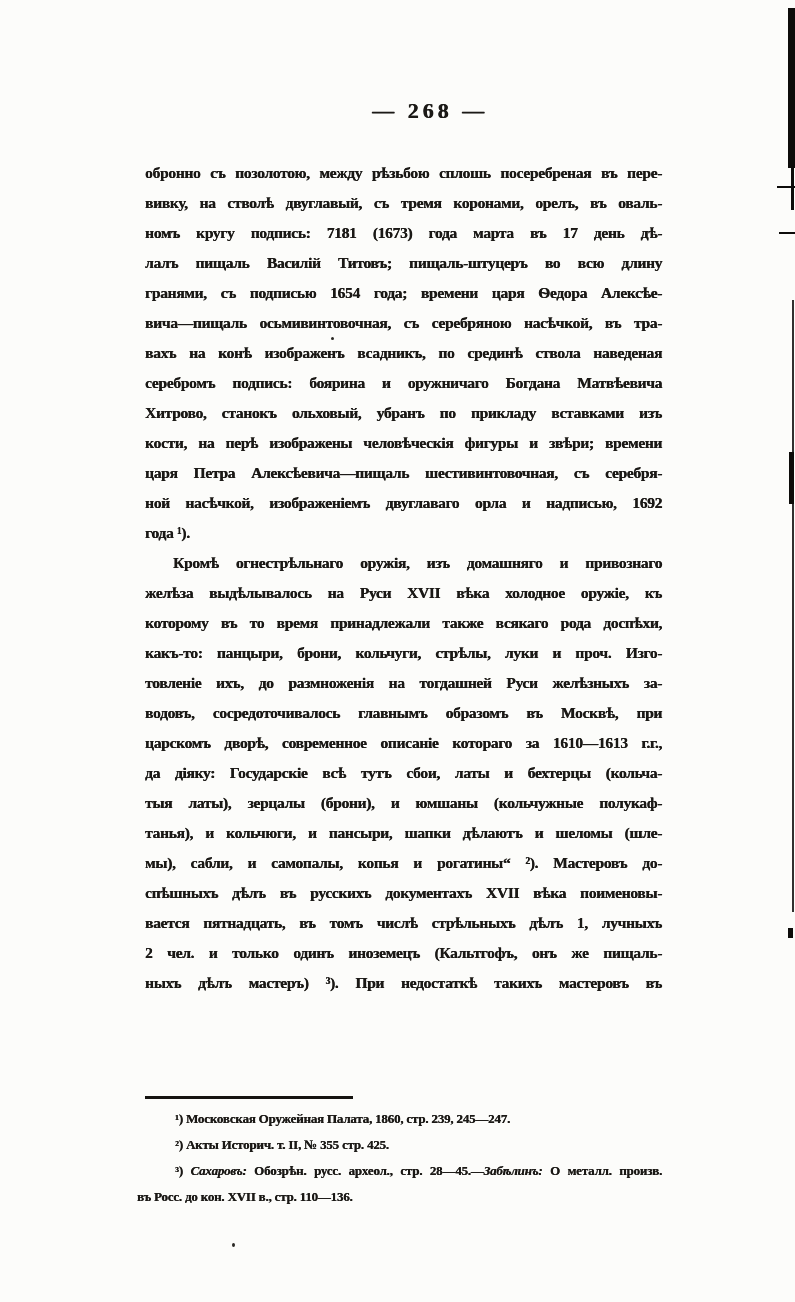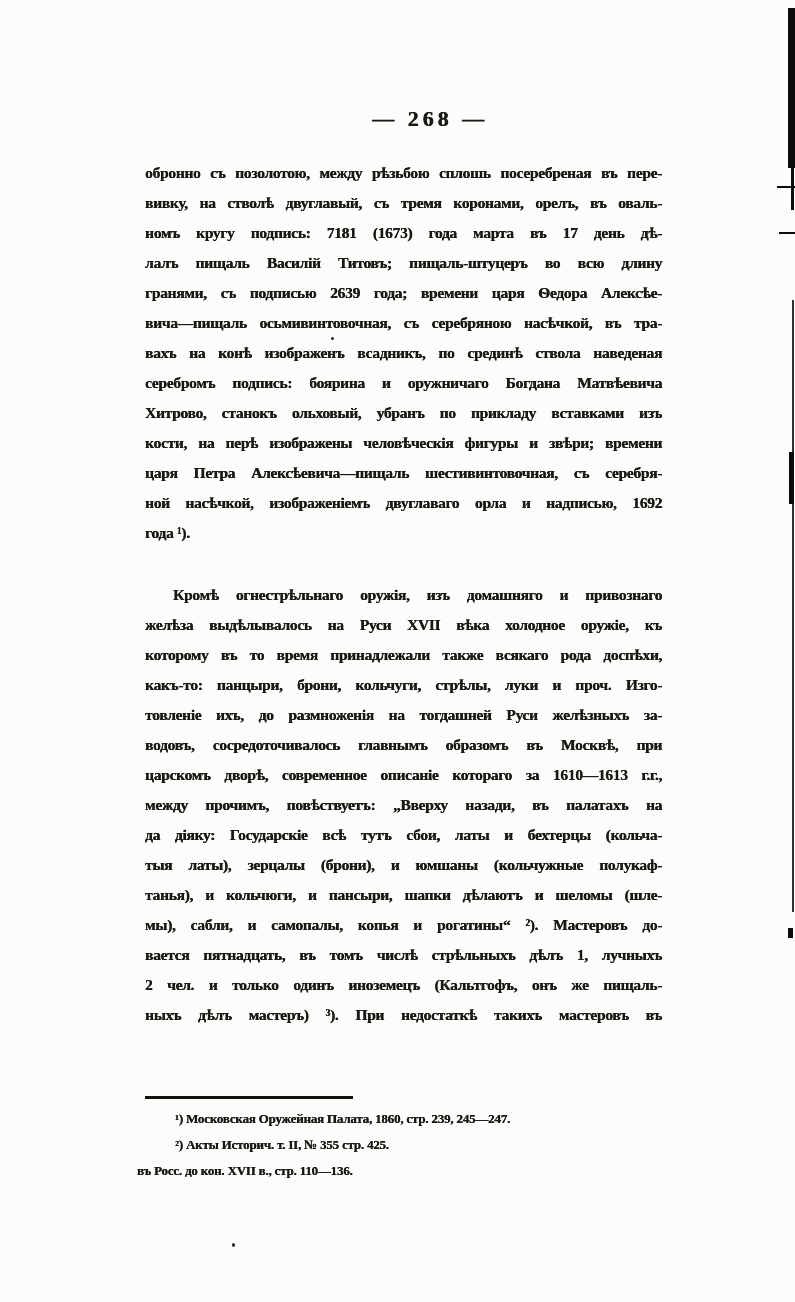--- a/index.html
+++ b/index.html
@@ -6,35 +6,35 @@
   .page{
     position:relative;
     width:795px;height:1302px;
     background:#fcfcfa;
     overflow:hidden;
     font-family:"Liberation Serif","DejaVu Serif",serif;
     color:#1b1916;
   }
   
   .page-number{
-    position:absolute;top:106px;left:430px;transform:translateX(-50%);
+    position:absolute;top:98px;left:430px;transform:translateX(-50%);
     font-size:22px;font-weight:700;letter-spacing:4px;white-space:nowrap;
     text-shadow:0.4px 0 0 #1b1916;
   }
   
   .body-text{
     position:absolute;left:145px;top:158px;width:517px;
     font-size:15.5px;font-weight:700;letter-spacing:-0.3px;
     text-shadow:0.35px 0 0 #1b1916;
   }
   .line{
     height:30px;line-height:30px;white-space:nowrap;
     text-align:justify;text-align-last:justify;
   }
-  .line.indent{text-indent:28px;margin-top:32px;}
+  .line.indent{text-indent:28px;}
   .line.short{text-align-last:left;}
   
   .footnote-rule{
     position:absolute;left:145px;top:1096px;width:208px;height:3px;
     background:#151310;
   }
   .footnotes{
     position:absolute;left:145px;top:1106px;width:517px;
     font-size:13px;font-weight:700;letter-spacing:-0.2px;
     text-shadow:0.3px 0 0 #1b1916;
@@ -72,47 +72,48 @@
   <div class="speck s1"></div>
   <div class="speck s2"></div>
 
   <div class="page-number">— 268 —</div>
 
   <div class="body-text" id="body-text">
       <div class="line">обронно съ позолотою, между рѣзьбою сплошь посеребреная въ пере-</div>
       <div class="line">вивку, на стволѣ двуглавый, съ тремя коронами, орелъ, въ оваль-</div>
       <div class="line">номъ кругу подпись: 7181 (1673) года марта въ 17 день дѣ-</div>
       <div class="line">лалъ пищаль Василій Титовъ; пищаль-штуцеръ во всю длину</div>
-      <div class="line">гранями, съ подписью 2639 года; времени царя Ѳедора Алексѣе-</div>
+      <div class="line">гранями, съ подписью 1654 года; времени царя Ѳедора Алексѣе-</div>
       <div class="line">вича—пищаль осьмивинтовочная, съ серебряною насѣчкой, въ тра-</div>
       <div class="line">вахъ на конѣ изображенъ всадникъ, по срединѣ ствола наведеная</div>
       <div class="line">серебромъ подпись: боярина и оружничаго Богдана Матвѣевича</div>
       <div class="line">Хитрово, станокъ ольховый, убранъ по прикладу вставками изъ</div>
       <div class="line">кости, на перѣ изображены человѣческія фигуры и звѣри; времени</div>
       <div class="line">царя Петра Алексѣевича—пищаль шестивинтовочная, съ серебря-</div>
       <div class="line">ной насѣчкой, изображеніемъ двуглаваго орла и надписью, 1692</div>
       <div class="line short">года ¹).</div>
       <div class="line indent">Кромѣ огнестрѣльнаго оружія, изъ домашняго и привознаго</div>
       <div class="line">желѣза выдѣлывалось на Руси XVII вѣка холодное оружіе, къ</div>
       <div class="line">которому въ то время принадлежали также всякаго рода доспѣхи,</div>
       <div class="line">какъ-то: панцыри, брони, кольчуги, стрѣлы, луки и проч. Изго-</div>
       <div class="line">товленіе ихъ, до размноженія на тогдашней Руси желѣзныхъ за-</div>
       <div class="line">водовъ, сосредоточивалось главнымъ образомъ въ Москвѣ, при</div>
       <div class="line">царскомъ дворѣ, современное описаніе котораго за 1610—1613 г.г.,</div>
-      <div class="line">между прочимъ, повѣствуетъ: „Вверху назади, въ палатахъ на</div>
       <div class="line">да діяку: Государскіе всѣ тутъ сбои, латы и бехтерцы (кольча-</div>
       <div class="line">тыя латы), зерцалы (брони), и юмшаны (кольчужные полукаф-</div>
       <div class="line">танья), и кольчюги, и пансыри, шапки дѣлаютъ и шеломы (шле-</div>
       <div class="line">мы), сабли, и самопалы, копья и рогатины“ ²). Мастеровъ до-</div>
+      <div class="line">спѣшныхъ дѣлъ въ русскихъ документахъ XVII вѣка поименовы-</div>
       <div class="line">вается пятнадцать, въ томъ числѣ стрѣльныхъ дѣлъ 1, лучныхъ</div>
       <div class="line">2 чел. и только одинъ иноземецъ (Кальтгофъ, онъ же пищаль-</div>
       <div class="line">ныхъ дѣлъ мастеръ) ³). При недостаткѣ такихъ мастеровъ въ</div>
     </div>
 
   <div class="footnote-rule"></div>
 
   <div class="footnotes" id="footnotes">
       <div class="fn-line fn-indent"><span>¹) Московская Оружейная Палата, 1860, стр. 239, 245—247.</span></div>
       <div class="fn-line fn-indent"><span>²) Акты Историч. т. II, № 355 стр. 425.</span></div>
+      <div class="fn-line fn-indent fn-justify"><span>³) </span><span class="it">Сахаровъ:</span><span> Обозрѣн. русс. археол., стр. 28—45.—</span><span class="it">Забѣлинъ:</span><span> О металл. произв.</span></div>
       <div class="fn-line fn-hang"><span>въ Росс. до кон. XVII в., стр. 110—136.</span></div>
     </div>
 
 </div>
 
 </body></html>

